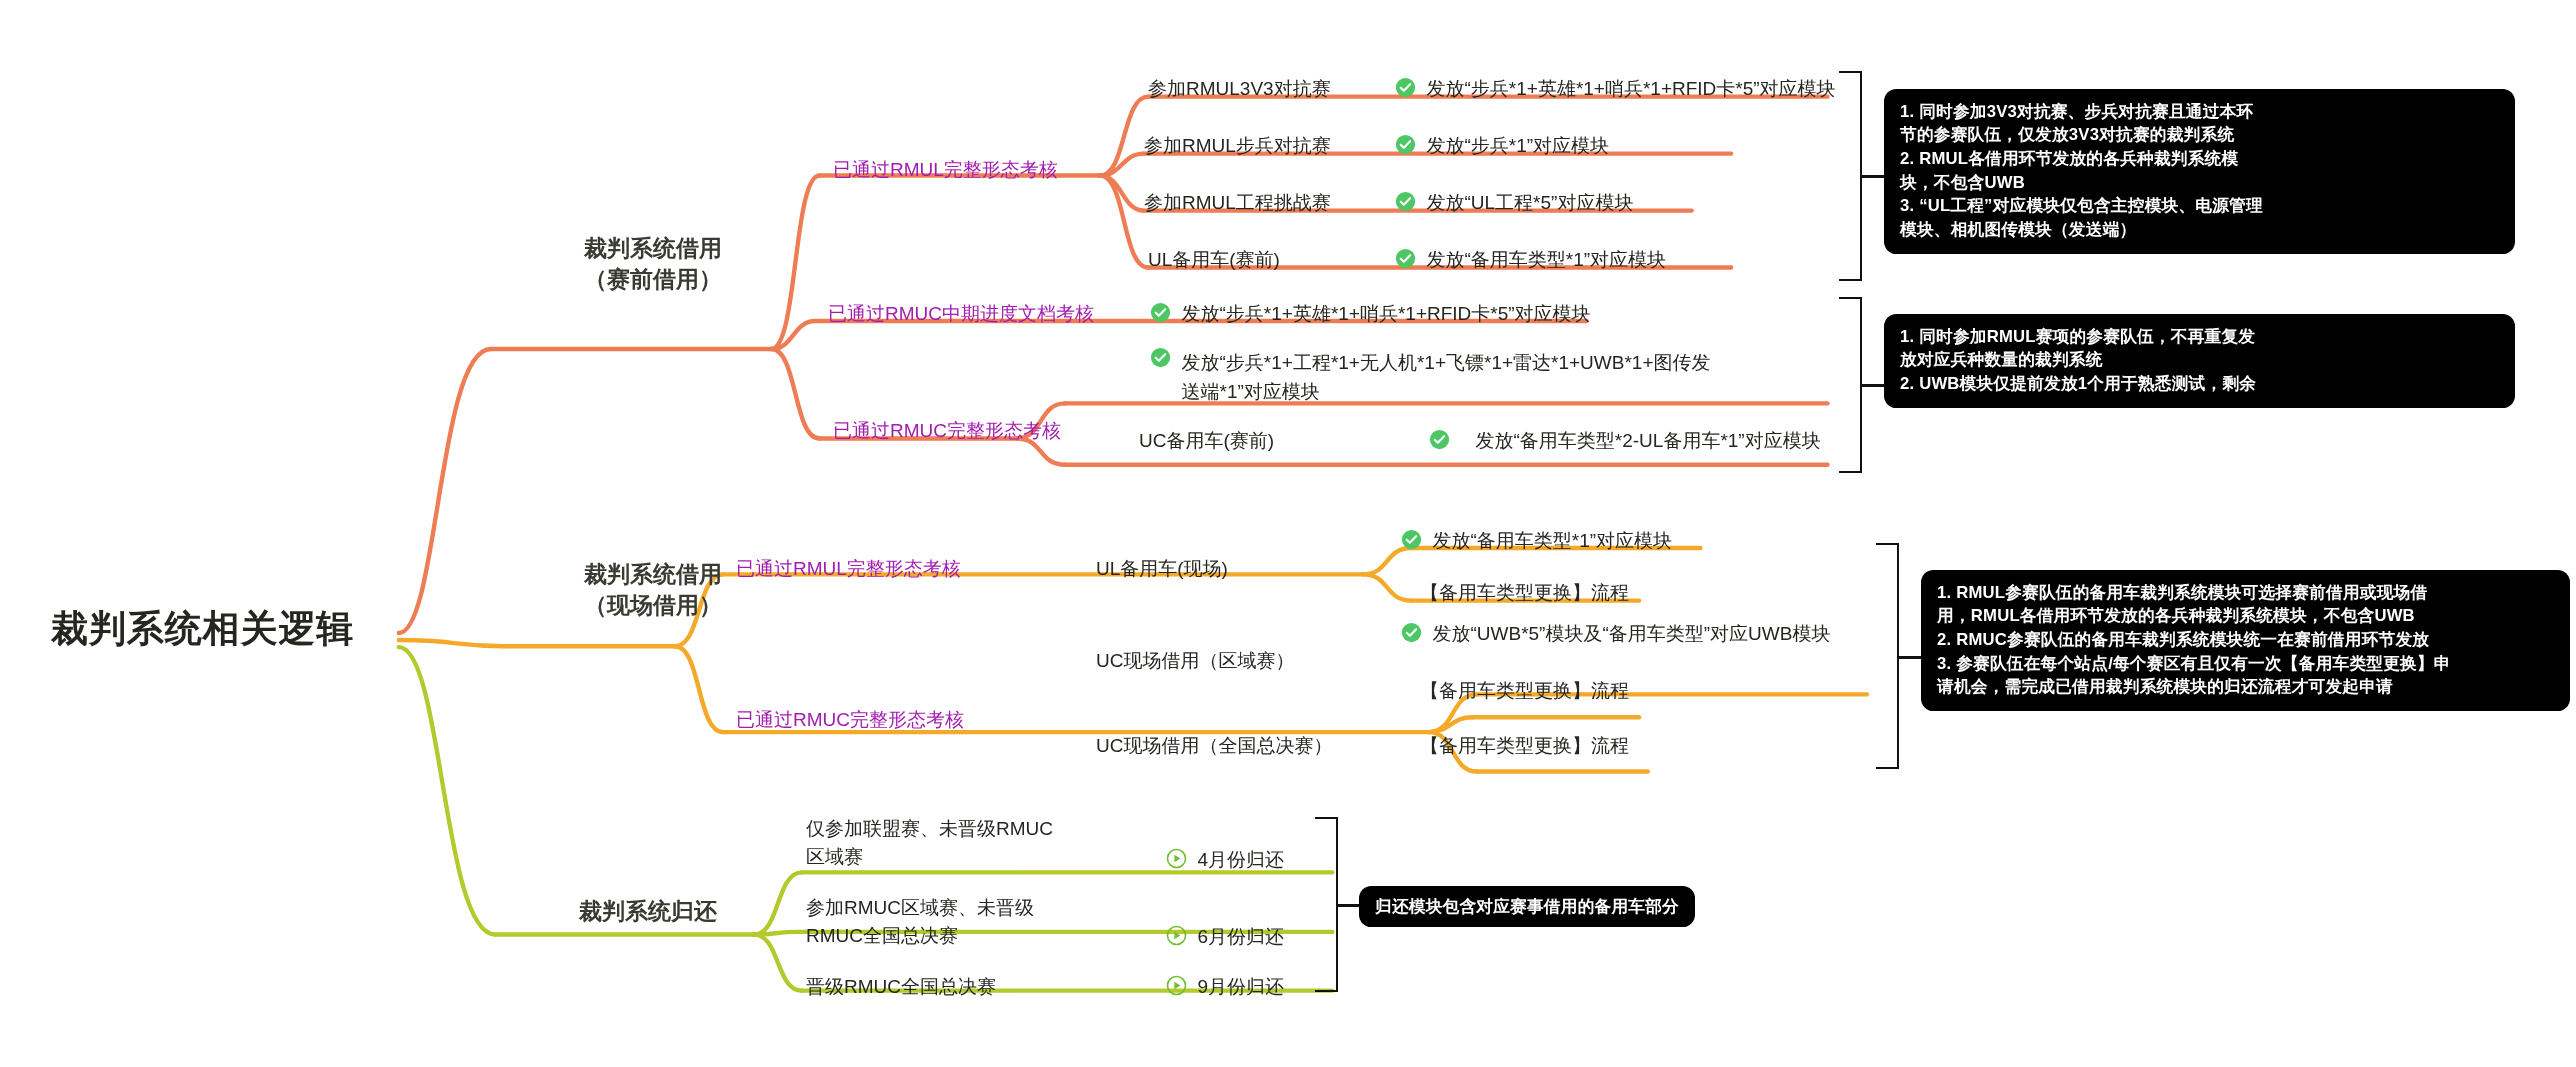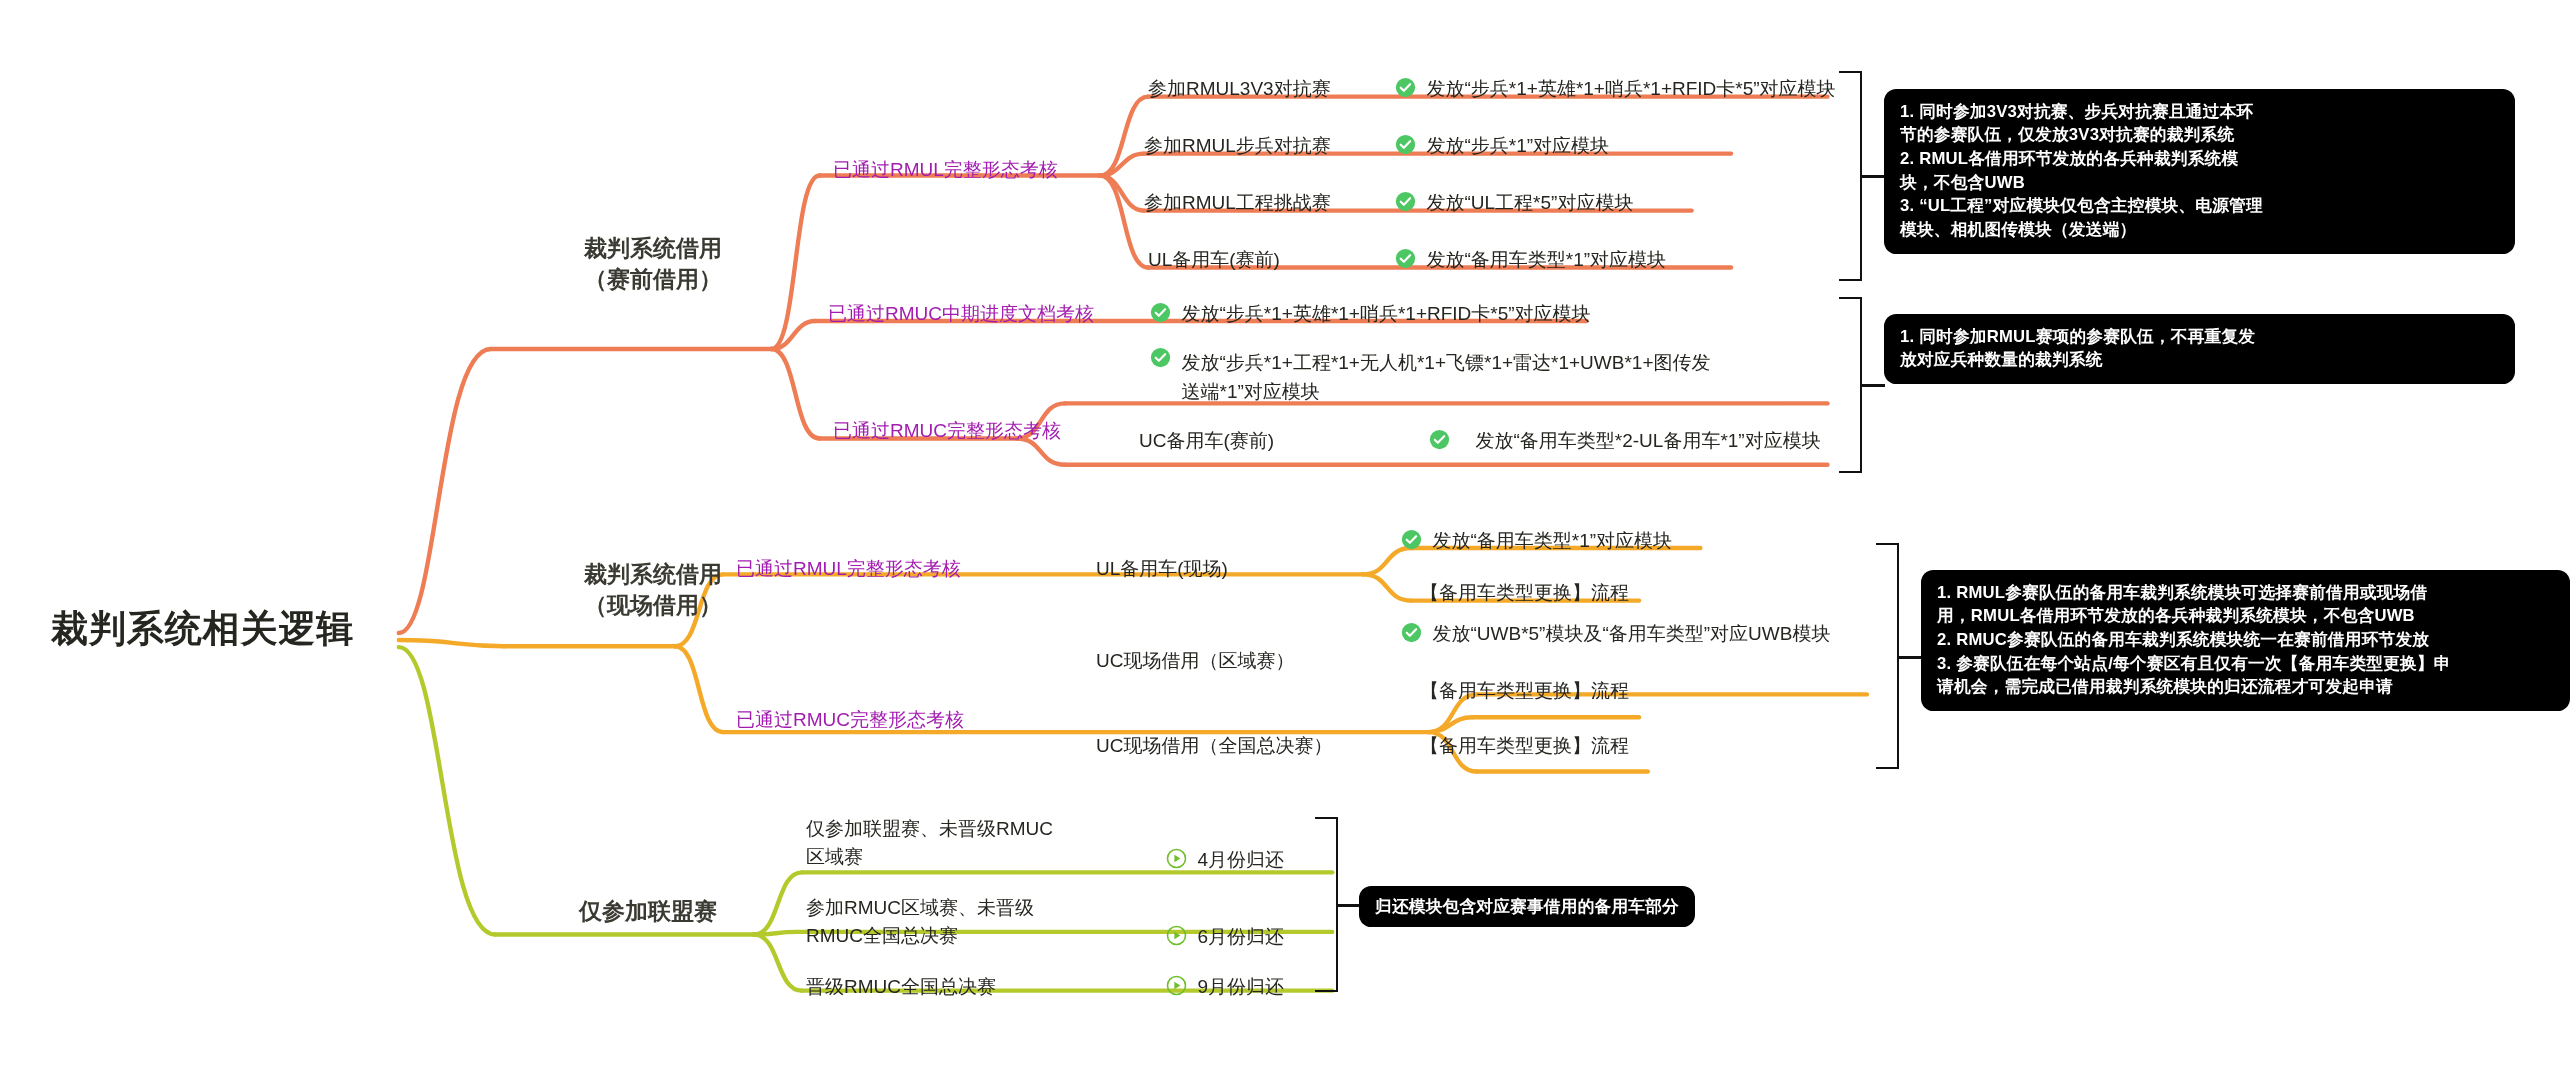--- a/index.html
+++ b/index.html
@@ -120,21 +120,21 @@
     <div>裁判系统借用</div>
     <div>（赛前借用）</div>
   </div>
 
   <div class="node branch" style="left:552px;top:559px;width:202px;">
     <div>裁判系统借用</div>
     <div>（现场借用）</div>
   </div>
 
   <div class="node branch" style="left:543px;top:896px;width:210px;">
-    <div>仅参加联盟赛</div>
+    <div>裁判系统归还</div>
   </div>
 
   <div class="node lvl2" style="left:833px;top:158px;">已通过RMUL完整形态考核</div>
 
   <div class="node lvl3" style="left:1148px;top:77px;">参加RMUL3V3对抗赛</div>
   <div class="node leaf rowflex" style="left:1395px;top:77px;">
     <span class="ico">
         <svg width="21" height="21" viewBox="0 0 24 24">
           <circle cx="12" cy="12" r="11" fill="#4CC764"></circle>
           <path d="M6.5 12.2l3.6 3.6 7.2-7.6" fill="none" stroke="#ffffff" stroke-width="2.4" stroke-linecap="round" stroke-linejoin="round"></path>
@@ -219,20 +219,21 @@
     <div>块，不包含UWB</div>
     <div>3. “UL工程”对应模块仅包含主控模块、电源管理</div>
     <div>模块、相机图传模块（发送端）</div>
   </div>
 
   <div class="bracket" style="left:1839px;top:297px;height:176px;"></div>
   <div class="bstem" style="left:1862px;top:384px;width:23px;"></div>
   <div class="note" style="left:1884px;top:314px;width:631px;">
     <div>1. 同时参加RMUL赛项的参赛队伍，不再重复发</div>
     <div>放对应兵种数量的裁判系统</div>
+    <div>2. UWB模块仅提前发放1个用于熟悉测试，剩余</div>
   </div>
 
   <div class="node lvl2" style="left:736px;top:557px;">已通过RMUL完整形态考核</div>
   <div class="node lvl3" style="left:1096px;top:557px;">UL备用车(现场)</div>
   <div class="node leaf rowflex" style="left:1401px;top:529px;">
     <span class="ico">
         <svg width="21" height="21" viewBox="0 0 24 24">
           <circle cx="12" cy="12" r="11" fill="#4CC764"></circle>
           <path d="M6.5 12.2l3.6 3.6 7.2-7.6" fill="none" stroke="#ffffff" stroke-width="2.4" stroke-linecap="round" stroke-linejoin="round"></path>
         </svg>

